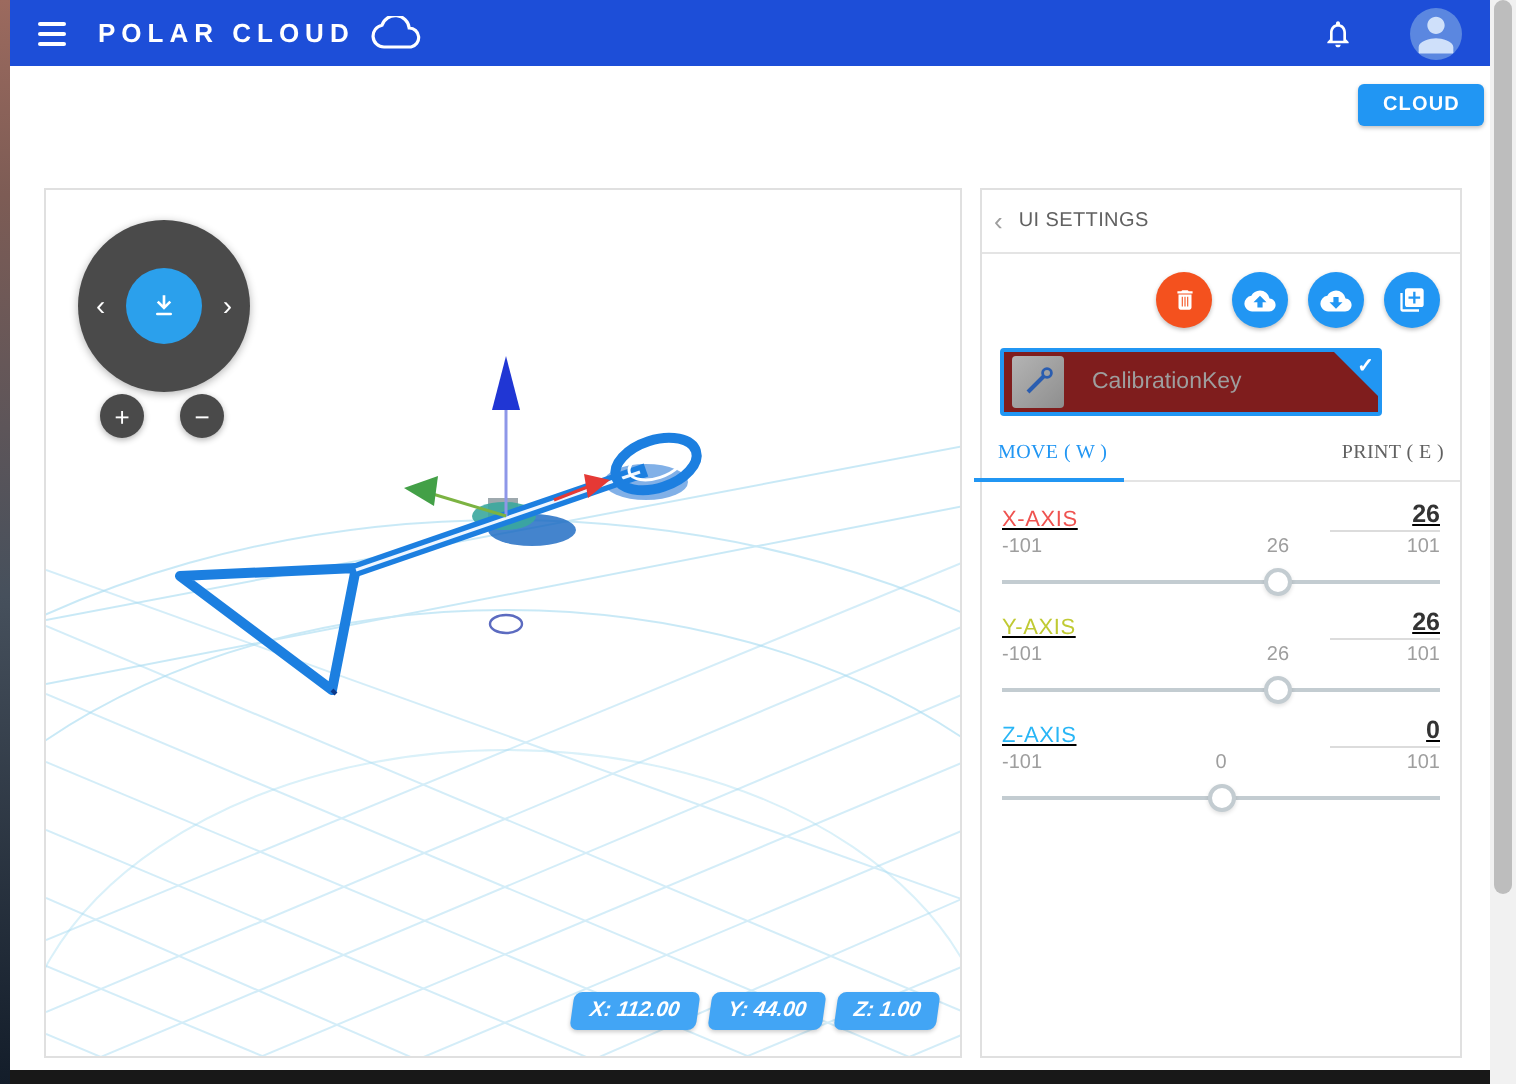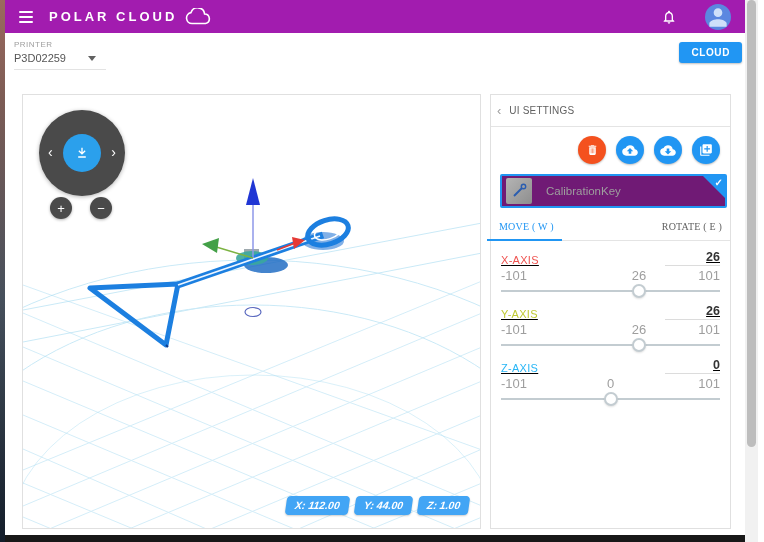--- a/index.html
+++ b/index.html
@@ -6,21 +6,21 @@
   html,body { background:#fff; }
   body { font-family:"Liberation Sans", sans-serif; }
   #stage { position:relative; width:764px; height:542px; background:#fff; overflow:hidden; }
 
   
   .edge-left { position:absolute; left:0; top:0; width:5px; height:542px; z-index:40;
     background:linear-gradient(180deg,#9c6a5e 0%,#7d5c55 18%,#46505c 55%,#131d2a 100%); }
   .edge-bottom { position:absolute; left:0; bottom:0; width:745px; height:7px; background:#181818; z-index:35; }
 
   
-  .appbar { position:absolute; left:0; top:0; width:745px; height:33px; background:#a21caf;
+  .appbar { position:absolute; left:0; top:0; width:745px; height:33px; background:#1d4ed8;
     display:flex; align-items:center; padding-left:19px; z-index:30; }
   .hamburger { width:14px; display:flex; flex-direction:column; gap:3px; cursor:pointer; }
   .hamburger i { display:block; height:2px; background:#fff; border-radius:1px; }
   .logo { color:#fff; font-size:13px; font-weight:bold; letter-spacing:3px; margin-left:16px; }
   .logo-cloud { margin-left:8px; display:inline-flex; }
   .appbar-right { margin-left:auto; display:flex; align-items:center; gap:28px; padding-right:14px; }
   .bell { display:inline-flex; cursor:pointer; }
   .avatar { width:26px; height:26px; border-radius:50%; background:#5b87e0; display:flex;
     align-items:center; justify-content:center; overflow:hidden; cursor:pointer; }
 
@@ -66,22 +66,22 @@
     color:#616161; cursor:pointer; position:relative; }
   .tab.active { color:#2196f3; }
   .tab.active::after { content:""; position:absolute; left:-8px; right:2px; bottom:0; height:2px; background:#2196f3; }
 
   .actions-row { display:flex; justify-content:flex-end; gap:10px; padding:9px 10px 0; }
   .act-btn { width:28px; height:28px; border-radius:50%; border:none; display:flex; align-items:center;
     justify-content:center; cursor:pointer; box-shadow:0 1px 2px rgba(0,0,0,.25); }
   .act-del { background:#f4511e; }
   .act-blue { background:#2196f3; }
 
-  .obj-card { position:relative; margin:10px 10px 0 9px; width:227px; height:34px; border:2px solid #2196f3;
-    border-radius:2px; display:flex; align-items:center; gap:14px; padding-left:4px; cursor:pointer; background:#701a75; }
+  .obj-card { position:relative; margin:10px 10px 0 9px; width:191px; height:34px; border:2px solid #2196f3;
+    border-radius:2px; display:flex; align-items:center; gap:14px; padding-left:4px; cursor:pointer; background:#7f1d1d; }
   .obj-thumb { width:26px; height:26px; background:linear-gradient(135deg,#b4b4b4,#8e8e8e);
     border-radius:2px; display:flex; align-items:center; justify-content:center; }
   .obj-name { font-size:11.5px; color:#9e9e9e; }
   .obj-corner { position:absolute; top:-1px; right:-1px; width:0; height:0;
     border-top:24px solid #2196f3; border-left:24px solid transparent; }
   .obj-check { position:absolute; top:1px; right:2px; color:#fff; font-size:10px; font-weight:bold; }
 
   .subtabs { display:flex; justify-content:space-between; align-items:stretch; height:28px;
     margin-top:5px; border-bottom:1px solid #e4e4e4; padding:0 4px; }
   .subtab { display:flex; align-items:center; font-size:10px; color:#616161; letter-spacing:.2px;
@@ -89,21 +89,21 @@
   .subtab.active { color:#2196f3; }
   .subtab.active::after { content:""; position:absolute; left:-8px; right:-4px; bottom:-1px; height:2px; background:#2196f3; }
 
   .axes { padding:4px 10px 0;text-decoration:underline; }
   .axis-block { margin-bottom:1px; }
   .axis-head { display:flex; justify-content:space-between; align-items:flex-end; height:21px; }
   .axis-label { font-size:11px; letter-spacing:.3px; }
   .axis-label.x { color:#ef5350; } .axis-label.y { color:#c0ca33; } .axis-label.z { color:#29b6f6; }
   .axis-value { font-size:12.5px; font-weight:bold; color:#333; text-align:right; width:55px;
     border-bottom:1px solid #dcdcdc; padding-bottom:1px; cursor:text; }
-  .axis-scale { position:relative; height:15px; font-size:13px; color:#9e9e9e; margin-top:2px; }
+  .axis-scale { position:relative; height:15px; font-size:10px; color:#9e9e9e; margin-top:2px; }
   .axis-scale .smin { position:absolute; left:0; } .axis-scale .smax { position:absolute; right:0; }
   .axis-scale .smid { position:absolute; transform:translateX(-50%); }
   .axis-slider { position:relative; height:14px; margin-top:1px; cursor:pointer; }
   .axis-slider .track { position:absolute; left:0; right:0; top:6px; height:2px; background:#c3ccd1; }
   .axis-slider .handle { position:absolute; top:0; width:14px; height:14px; border-radius:50%;
     background:#fff; border:2px solid #c3ccd1; transform:translateX(-50%); cursor:grab; box-shadow:0 1px 2px rgba(0,0,0,.12); }
 
   
   .scrollbar { position:absolute; left:745px; top:0; width:13px; height:542px; background:#f1f1f1; z-index:50; }
   .scroll-thumb { position:absolute; left:2px; top:0; width:9px; height:447px; background:#bdbdbd; border-radius:5px; }
@@ -132,27 +132,20 @@
           </svg>
       </span>
       <span class="avatar">
         <svg width="26" height="26" viewBox="0 0 24 24">
             <path d="M12 12c2.21 0 4-1.79 4-4s-1.79-4-4-4-4 1.79-4 4 1.79 4 4 4zm0 2c-2.67 0-8 1.34-8 4v3h16v-3c0-2.66-5.33-4-8-4z" fill="#cfe0fa"></path>
           </svg>
       </span>
     </div>
   </div>
 
-  <div class="printer-block">
-    <div class="printer-label">PRINTER</div>
-    <div class="printer-select">
-      <span>P3D02259</span>
-      <span class="caret"></span>
-    </div>
-  </div>
 
   <button class="print-btn">CLOUD</button>
 
   <div class="viewport">
     <svg class="gridsvg" width="459" height="435" viewBox="0 0 459 435">
       <g stroke="#9ed8f0" stroke-width="1" fill="none" opacity="0.55">
         <ellipse cx="230" cy="440" rx="330" ry="230"></ellipse>
         <ellipse cx="230" cy="445" rx="245" ry="165" opacity="0.7"></ellipse>
         <ellipse cx="230" cy="470" rx="430" ry="305"></ellipse>
         <path d="M0 215 L459 128"></path>
@@ -261,21 +254,21 @@
             <circle cx="13.5" cy="4.5" r="2.2" stroke="#2a5db0" stroke-width="1.4" fill="none"></circle>
           </svg>
       </span>
       <span class="obj-name">CalibrationKey</span>
       <span class="obj-corner"></span>
       <span class="obj-check">✓</span>
     </div>
 
     <div class="subtabs">
       <span class="subtab active">MOVE ( W )</span>
-      <span class="subtab">ROTATE ( E )</span>
+      <span class="subtab">PRINT ( E )</span>
     </div>
 
     <div class="axes">
 
       <div class="axis-block">
         <div class="axis-head">
           <span class="axis-label x">X-AXIS</span>
           <span class="axis-value">26</span>
         </div>
         <div class="axis-scale">

